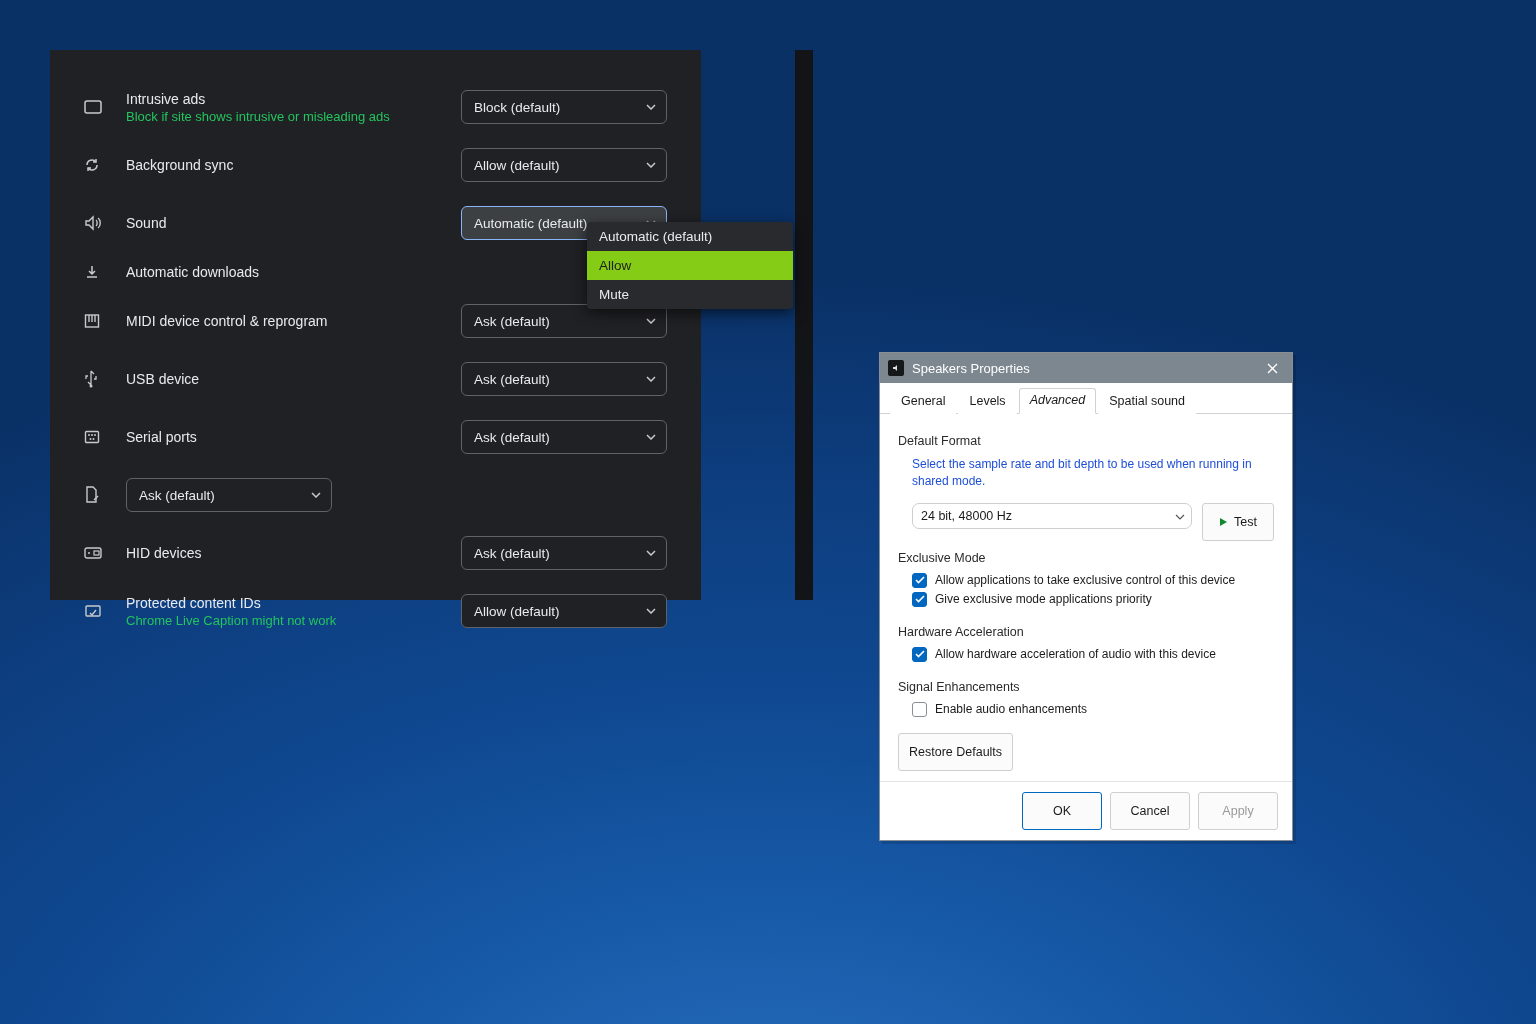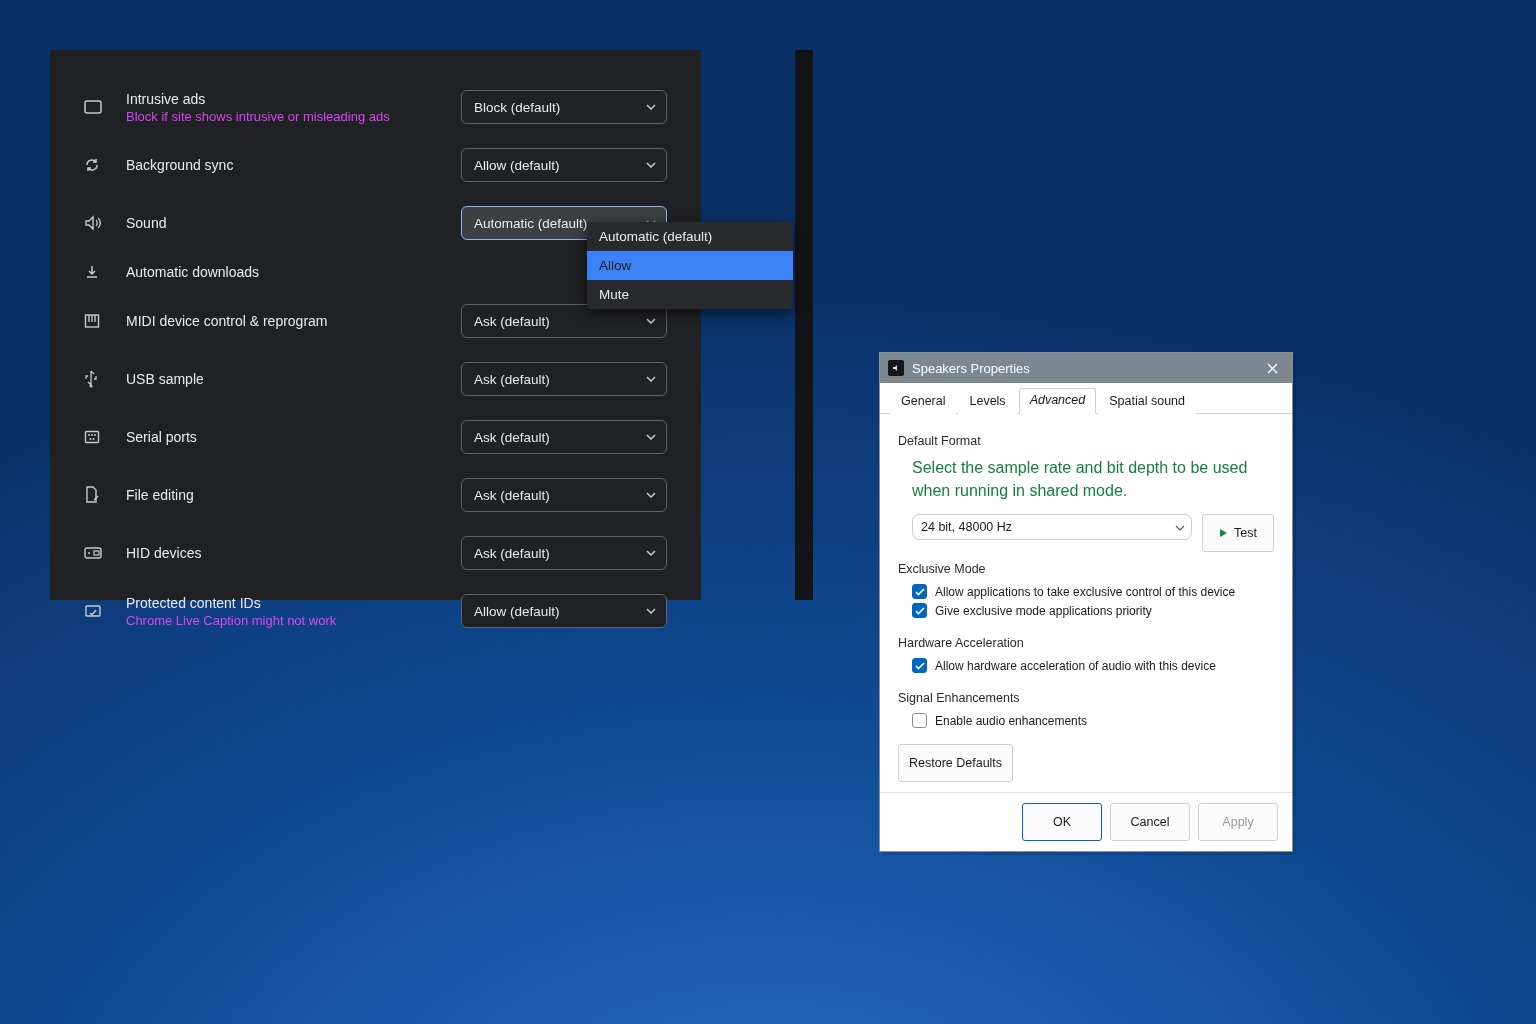--- a/index.html
+++ b/index.html
@@ -29,21 +29,21 @@
     display: flex; align-items: center;
     padding: 12px 0;
     position: relative;
   }
   .row .icon-slot {
     width: 42px; display:flex; align-items:center; justify-content:flex-start;
     color: #c7c9cc;
   }
   .row .labels { flex: 1; }
   .row .labels .title { font-size: 14px; color: #e8eaed; }
-  .row .labels .sub   { font-size: 13px; color: #d946ef; margin-top: 2px; }
+  .row .labels .sub   { font-size: 13px; color: #22c55e; margin-top: 2px; }
   .select-box {
     position: relative;
     width: 206px; height: 34px;
     border: 1px solid #5f6368;
     border-radius: 6px;
     display: flex; align-items: center;
     padding: 0 30px 0 12px;
     font-size: 13.5px; color: #e8eaed;
     background: #202124;
     cursor: pointer;
@@ -68,21 +68,21 @@
     box-shadow: 0 4px 14px rgba(0,0,0,.6);
     z-index: 20;
     overflow: hidden;
   }
   .dropdown-pop .opt {
     padding: 7px 12px;
     font-size: 13.5px; color: #e8eaed;
     cursor: pointer;
   }
   .dropdown-pop .opt.hl {
-    background: #3b82f6; color: #1f1f1f;
+    background: #84cc16; color: #1f1f1f;
   }
 
   
   .win-dialog {
     position: absolute;
     left: 879px; top: 352px;
     width: 414px;
     background: #ffffff;
     border: 1px solid #8a8f94;
     box-shadow: 3px 3px 0px rgba(0,0,0,.12);
@@ -123,21 +123,21 @@
     background:#fff;
   }
   .tabstrip .tab.active {
     border-color: #d0d2d5;
     border-bottom: 1px solid #fff;
     border-radius: 3px 3px 0 0;
     font-style: italic;
   }
   .win-body { padding: 12px 18px 6px 18px; }
   .group-title { color:#2a2a2a; font-size:12.5px; margin: 8px 0 8px 0; }
-  .group-desc  { color:#15803d; font-size:16px; margin: 0 0 12px 14px; line-height:1.45; }
+  .group-desc  { color:#1d4ed8; font-size:12px; margin: 0 0 12px 14px; line-height:1.45; }
   .format-row { display:flex; gap:10px; margin:0 0 10px 14px; }
   .win-select {
     flex:1; height:26px;
     border:1px solid #cfcfcf; border-radius:7px;
     display:flex; align-items:center;
     padding:0 8px; position:relative;
     font-size:12.5px; cursor:pointer;
   }
   .win-select .wcaret { position:absolute; right:6px; top:50%; transform:translateY(-50%); color:#555; }
   .btn {
@@ -268,21 +268,21 @@
   </div>
 
   <div class="row">
     <div class="icon-slot">
       <svg width="14" height="18" viewBox="0 0 14 18">
           <path d="M7 1v14M7 15l-3-3M7 1l3 3M4 6h-2v3M10 9h2v-3" fill="none" stroke="#c7c9cc" stroke-width="1.3"></path>
           <circle cx="7" cy="16" r="1.5" fill="#c7c9cc"></circle>
         </svg>
     </div>
     <div class="labels">
-        <div class="title">USB sample</div>
+        <div class="title">USB device</div>
       </div>
     <div class="select-box">
       <span>Ask (default)</span>
       <span class="caret">
           <svg width="10" height="6">
             <path d="M1 1 L5 5 L9 1" fill="none" stroke="#c7c9cc" stroke-width="1.5"></path>
           </svg>
         </span>
     </div>
   </div>
@@ -311,23 +311,20 @@
     </div>
   </div>
 
   <div class="row">
     <div class="icon-slot">
       <svg width="15" height="18" viewBox="0 0 15 18">
           <path d="M3 1h6l3 3v12H3z" fill="none" stroke="#c7c9cc" stroke-width="1.4"></path>
           <path d="M10 14l4-4" stroke="#c7c9cc" stroke-width="1.4"></path>
         </svg>
     </div>
-    <div class="labels">
-        <div class="title">File editing</div>
-      </div>
     <div class="select-box">
       <span>Ask (default)</span>
       <span class="caret">
           <svg width="10" height="6">
             <path d="M1 1 L5 5 L9 1" fill="none" stroke="#c7c9cc" stroke-width="1.5"></path>
           </svg>
         </span>
     </div>
   </div>
 

